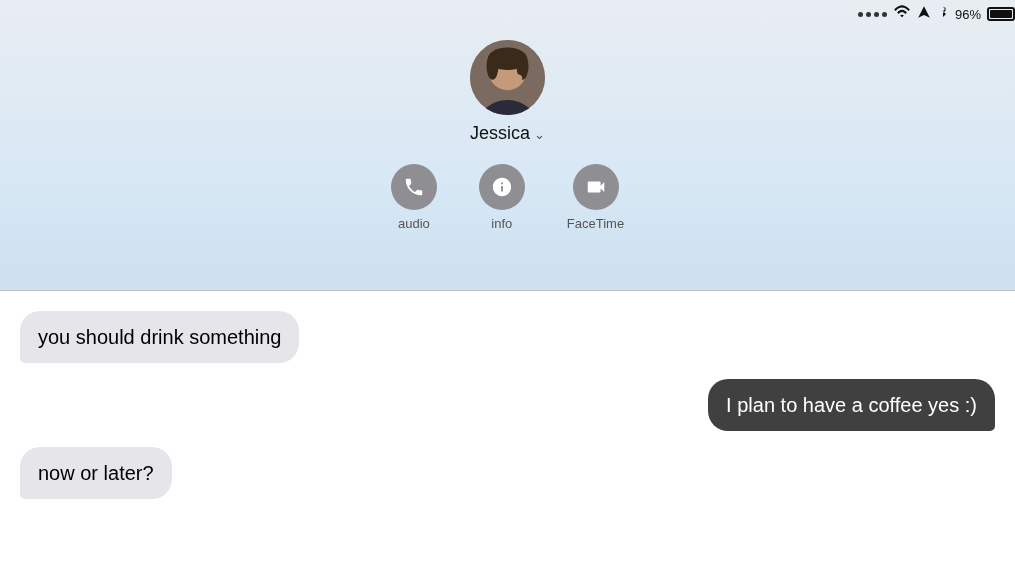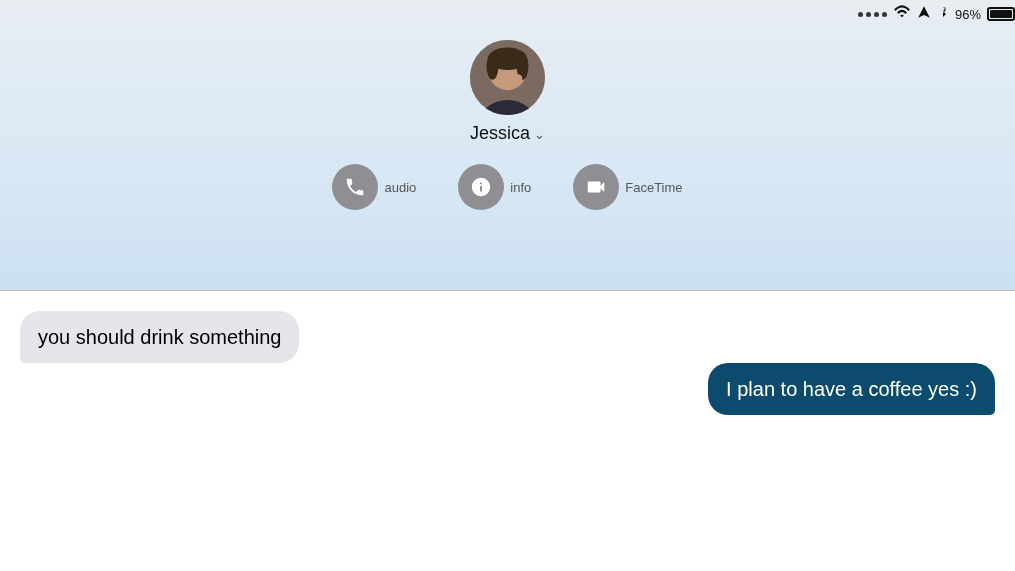--- a/index.html
+++ b/index.html
@@ -129,21 +129,21 @@
     }
 
     .action-buttons {
       display: flex;
       gap: 42px;
       margin-top: 20px;
     }
 
     .action-btn {
       display: flex;
-      flex-direction: row;
+      flex-direction: column;
       align-items: center;
       gap: 6px;
       cursor: pointer;
     }
 
     .action-btn-circle {
       width: 46px;
       height: 46px;
       border-radius: 50%;
       background: #8e8e93;
@@ -177,40 +177,41 @@
     .chat-area {
       position: absolute;
       top: 291px;
       left: 0;
       width: 100%;
       height: 280px;
       background: #ffffff;
       padding: 20px 20px 20px 20px;
       display: flex;
       flex-direction: column;
+      gap: 16px;
     }
 
     .bubble {
       max-width: 60%;
       padding: 12px 18px;
       border-radius: 20px;
       font-size: 20px;
       line-height: 1.4;
       word-break: break-word;
     }
 
     .bubble-received {
       background: #e5e5ea;
       color: #000;
       align-self: flex-start;
       border-bottom-left-radius: 5px;
     }
 
     .bubble-sent {
-      background: #0c4a6e;
+      background: #404040;
       color: #fff;
       align-self: flex-end;
       border-bottom-right-radius: 5px;
     }
   </style>
 </head>
 <body>
 
 <div class="status-bar">
   <div class="status-dots">
@@ -300,13 +301,16 @@
 
 <div class="divider"></div>
 
 <div class="chat-area">
   <div class="bubble bubble-received">
     <span>you should drink something</span>
   </div>
   <div class="bubble bubble-sent">
     <span>I plan to have a coffee yes :)</span>
   </div>
+  <div class="bubble bubble-received">
+    <span>now or later?</span>
+  </div>
 </div>
 
 </body></html>

